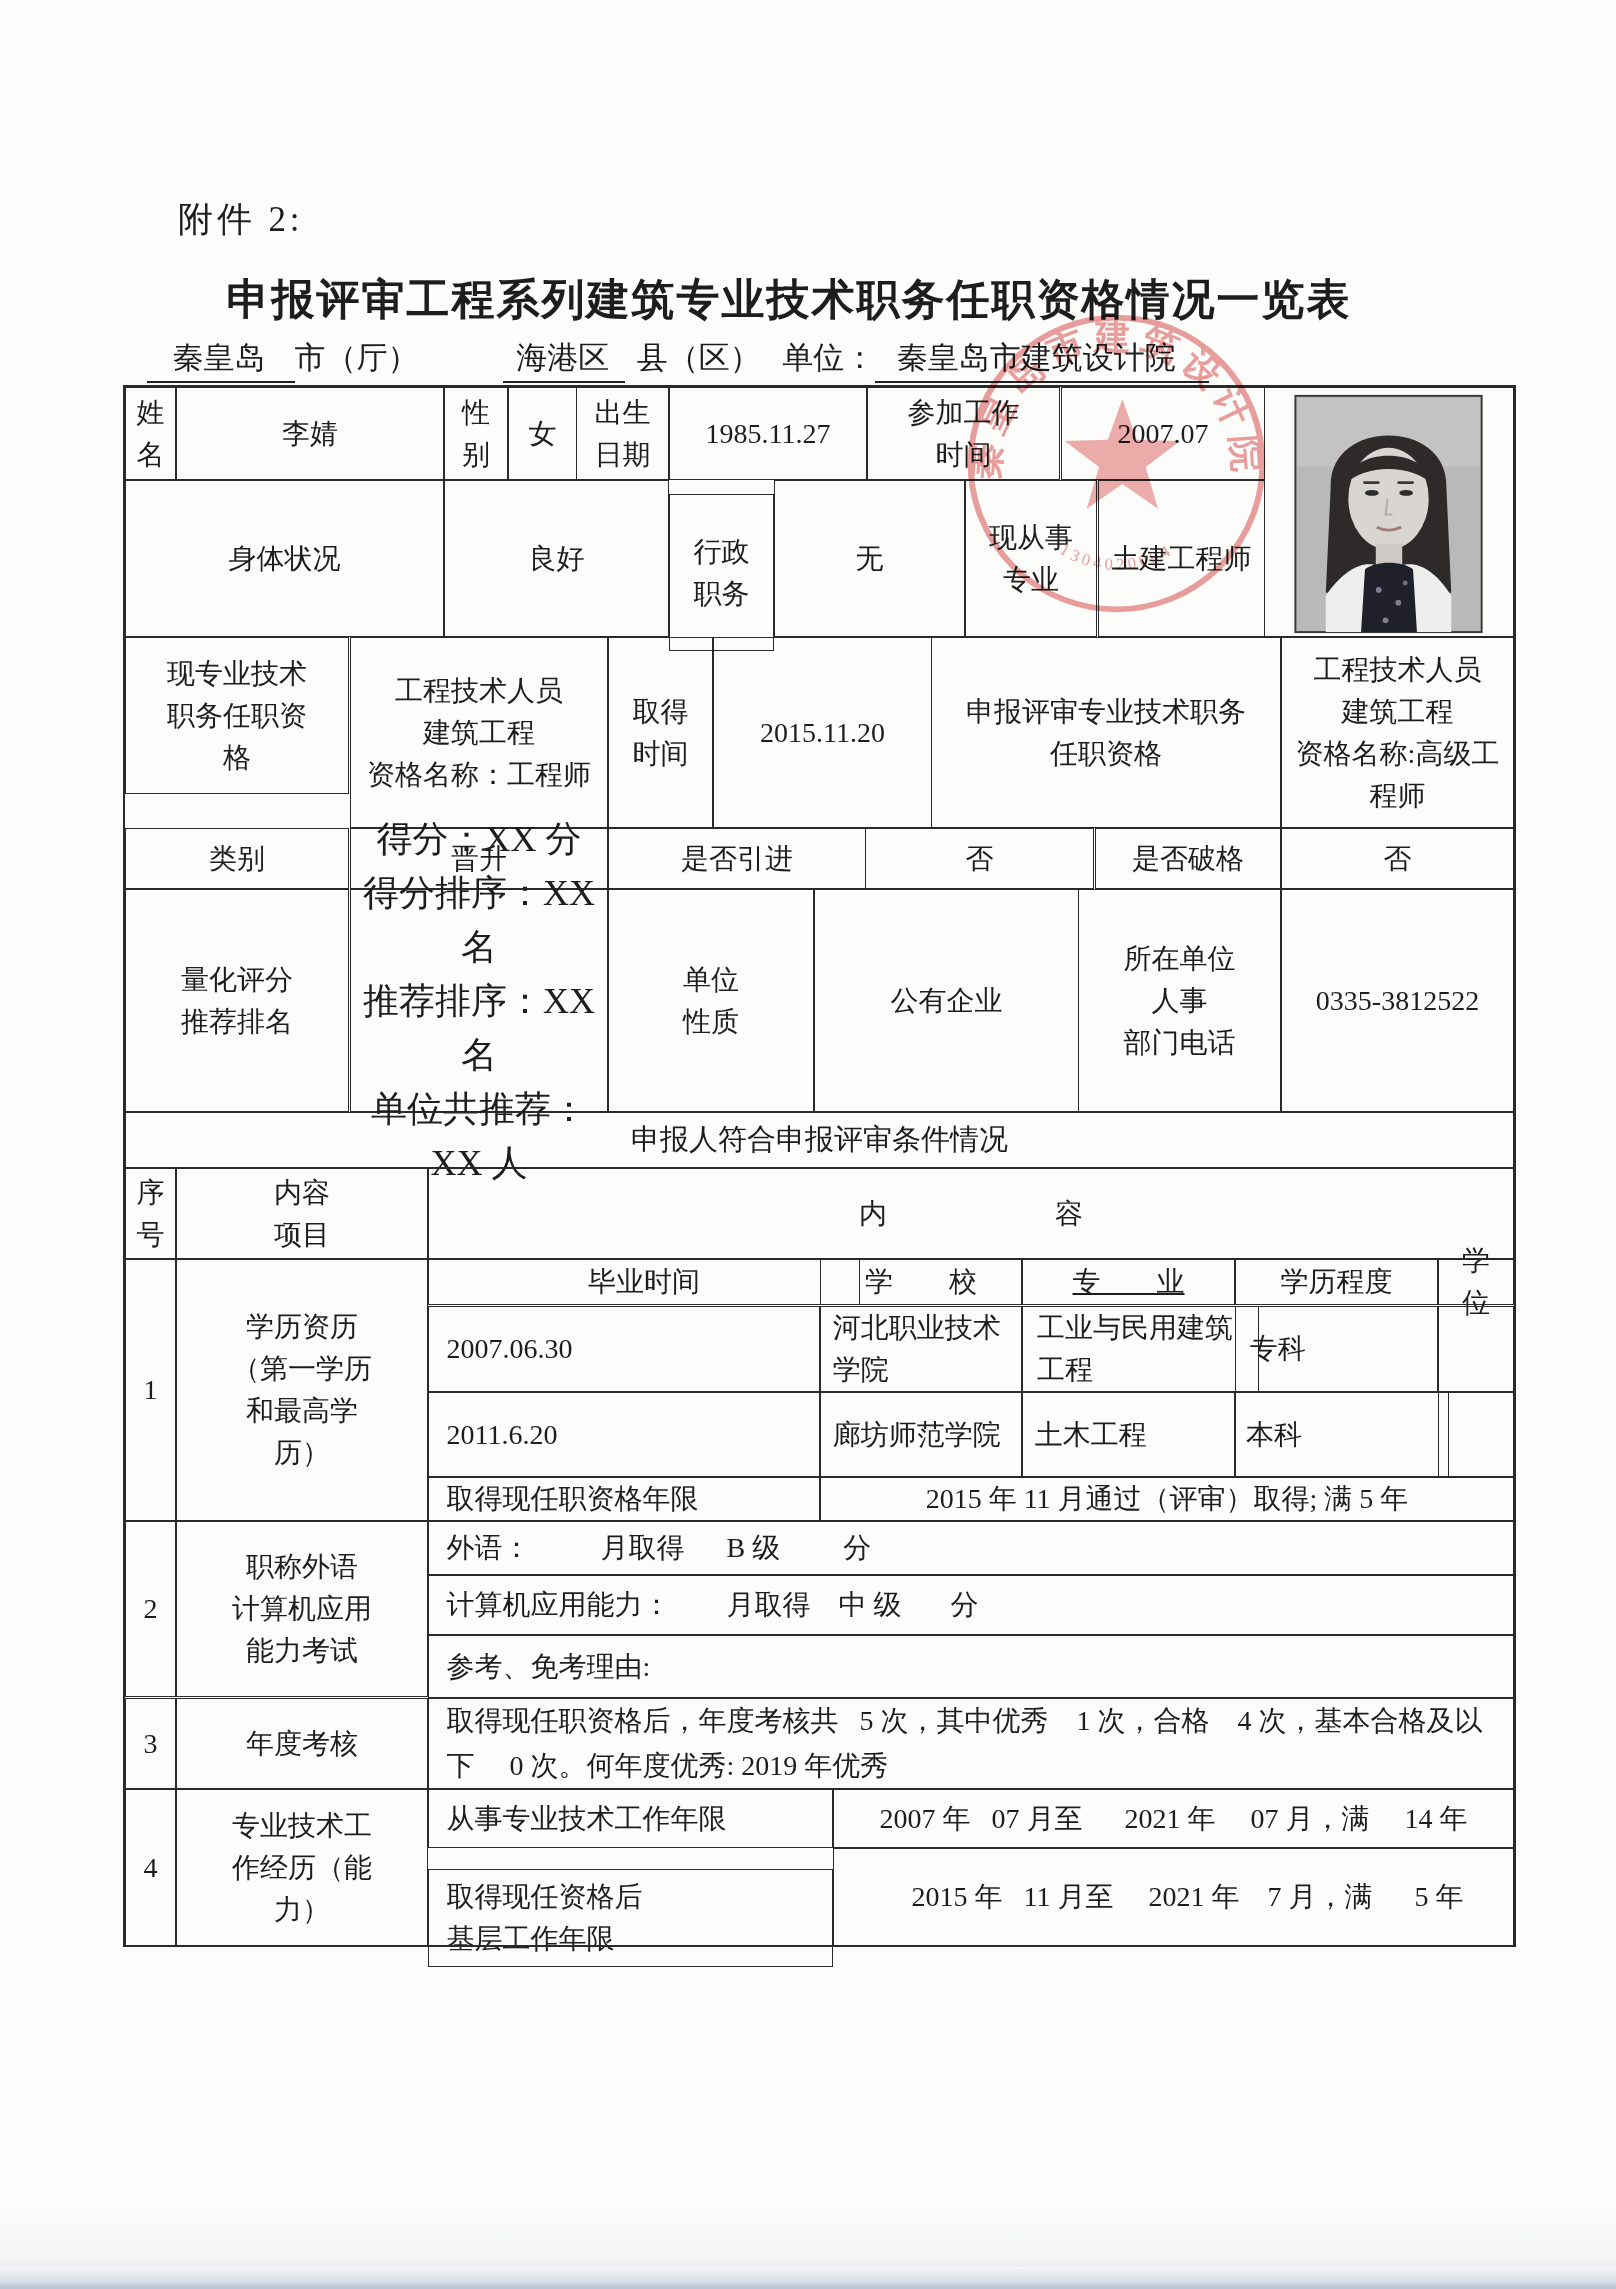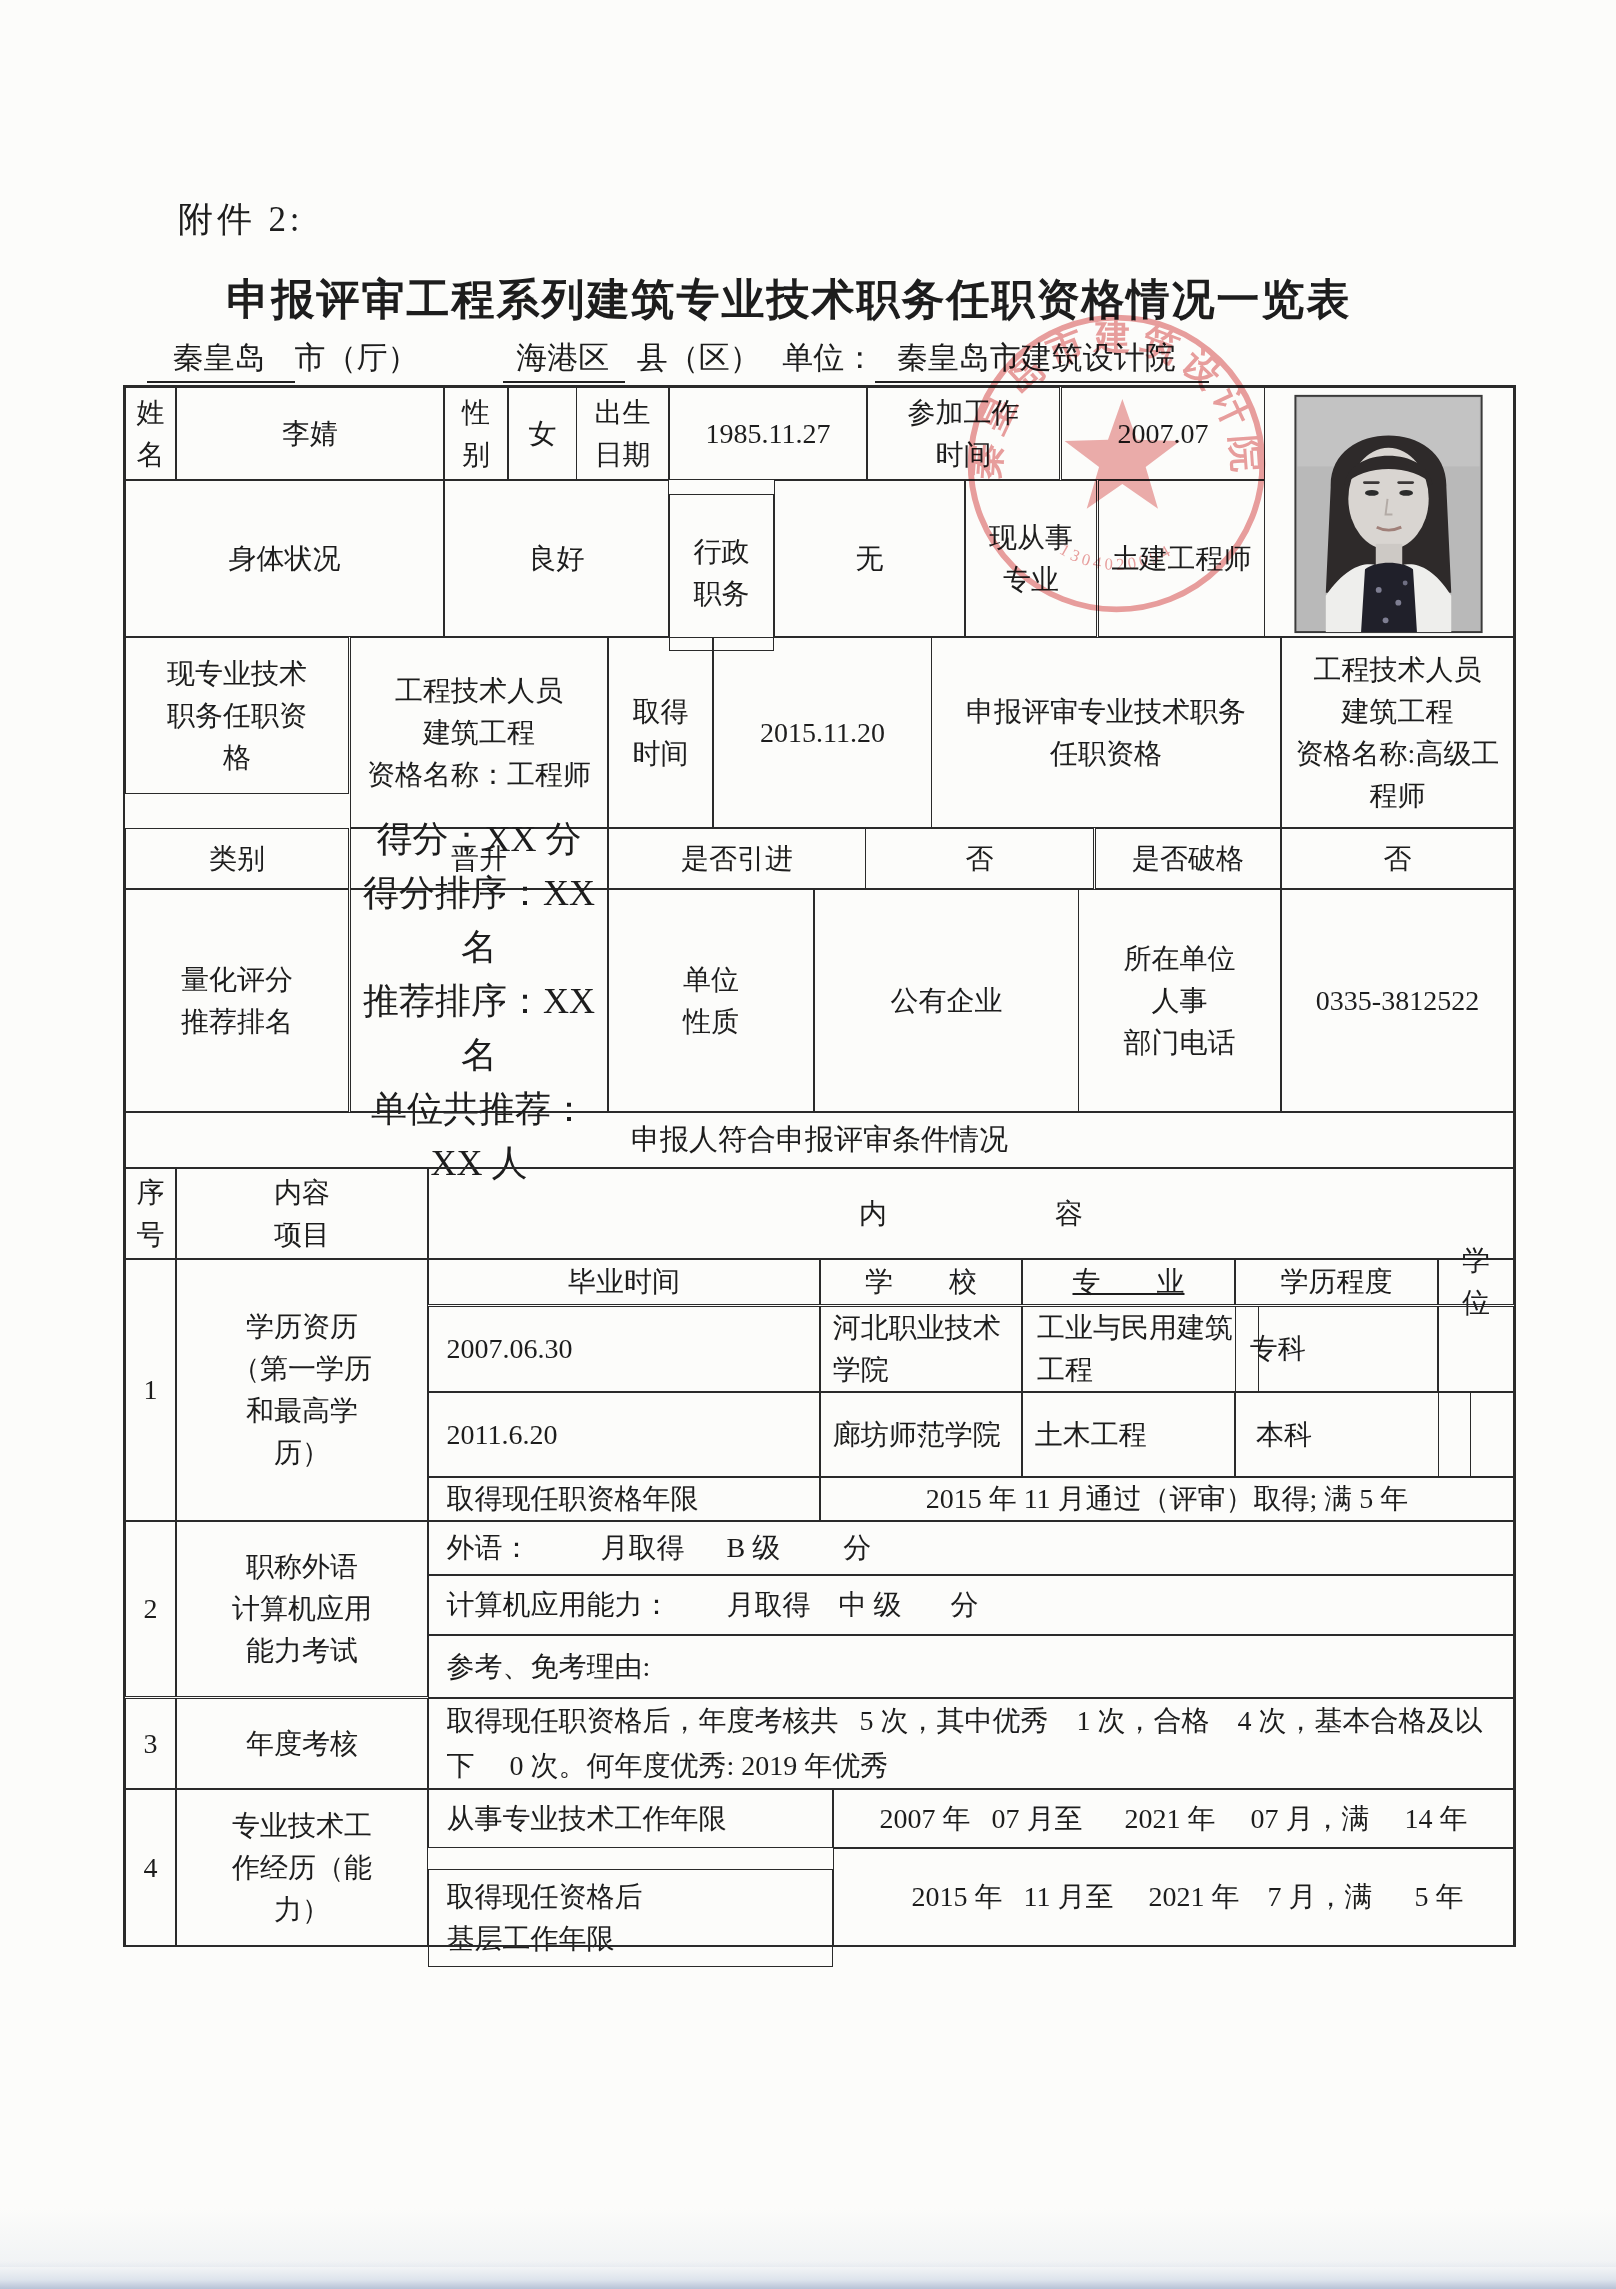--- a/index.html
+++ b/index.html
@@ -121,36 +121,36 @@
   <div class="cell" style="left:176px;top:1168px;width:252px;height:91px;">内容
 项目</div>
   <div class="cell" style="left:428px;top:1168px;width:1086px;height:91px;">内　　　　　　容</div>
 
   <div class="cell" style="left:125px;top:1259px;width:51px;height:262px;">1</div>
   <div class="cell" style="left:176px;top:1259px;width:252px;height:262px;">学历资历
 （第一学历
 和最高学
 历）</div>
 
-  <div class="cell" style="left:428px;top:1259px;width:392px;height:46px;">毕业时间</div>
+  <div class="cell" style="left:428px;top:1259px;width:432px;height:46px;">毕业时间</div>
   <div class="cell" style="left:820px;top:1259px;width:202px;height:46px;">学　　校</div>
   <div class="cell" style="left:1022px;top:1259px;width:213px;height:46px;text-decoration:underline;">专　　业</div>
   <div class="cell" style="left:1235px;top:1259px;width:203px;height:46px;">学历程度</div>
   <div class="cell" style="left:1438px;top:1259px;width:76px;height:46px;">学　位</div>
 
   <div class="cell left" style="left:428px;top:1306px;width:392px;height:86px;">2007.06.30</div>
   <div class="cell left" style="left:820px;top:1306px;width:202px;height:86px;padding-left:11.8px;">河北职业技术学院</div>
   <div class="cell left" style="left:1022px;top:1306px;width:237px;height:86px;padding-left:14px;">工业与民用建筑工程</div>
   <div class="cell left" style="left:1235px;top:1306px;width:203px;height:86px;padding-left:13.7px;">专科</div>
   <div class="cell" style="left:1438px;top:1306px;width:76px;height:86px;"></div>
 
   <div class="cell left" style="left:428px;top:1392px;width:392px;height:85px;">2011.6.20</div>
   <div class="cell left" style="left:820px;top:1392px;width:202px;height:85px;padding-left:11.8px;">廊坊师范学院</div>
   <div class="cell left" style="left:1022px;top:1392px;width:213px;height:85px;padding-left:11.8px;">土木工程</div>
-  <div class="cell left" style="left:1235px;top:1392px;width:236px;height:85px;padding-left:20px;">本科</div>
+  <div class="cell left" style="left:1235px;top:1392px;width:214px;height:85px;padding-left:10px;">本科</div>
   <div class="cell" style="left:1438px;top:1392px;width:76px;height:85px;"></div>
 
   <div class="cell left" style="left:428px;top:1477px;width:392px;height:44px;">取得现任职资格年限</div>
   <div class="cell" style="left:820px;top:1477px;width:694px;height:44px;">2015 年 11 月通过（评审）取得; 满 5 年</div>
 
   <div class="cell" style="left:125px;top:1521px;width:51px;height:176px;">2</div>
   <div class="cell" style="left:176px;top:1521px;width:252px;height:176px;">职称外语
 计算机应用
 能力考试</div>
   <div class="cell left" style="left:428px;top:1521px;width:1086px;height:54px;">外语：          月取得      B 级         分</div>

